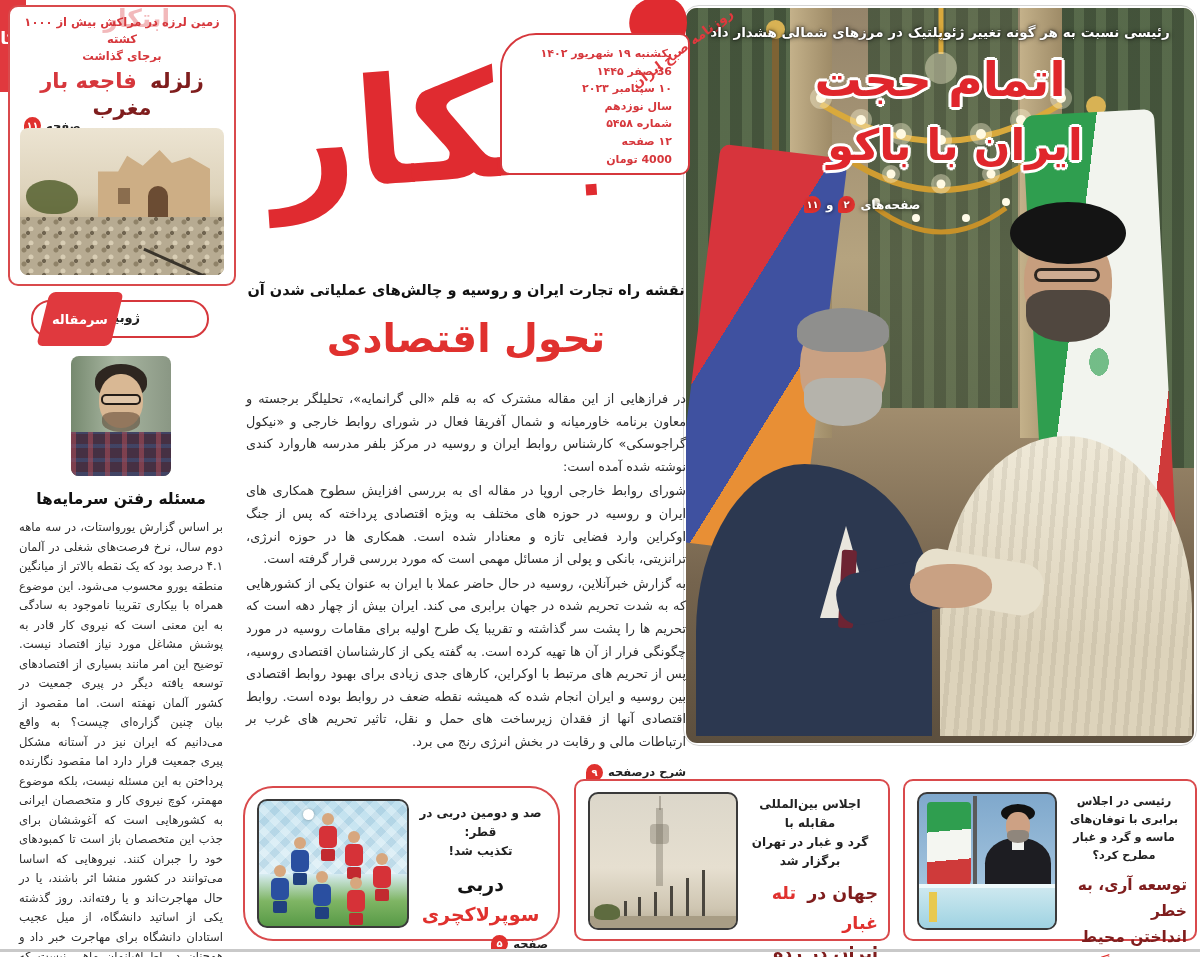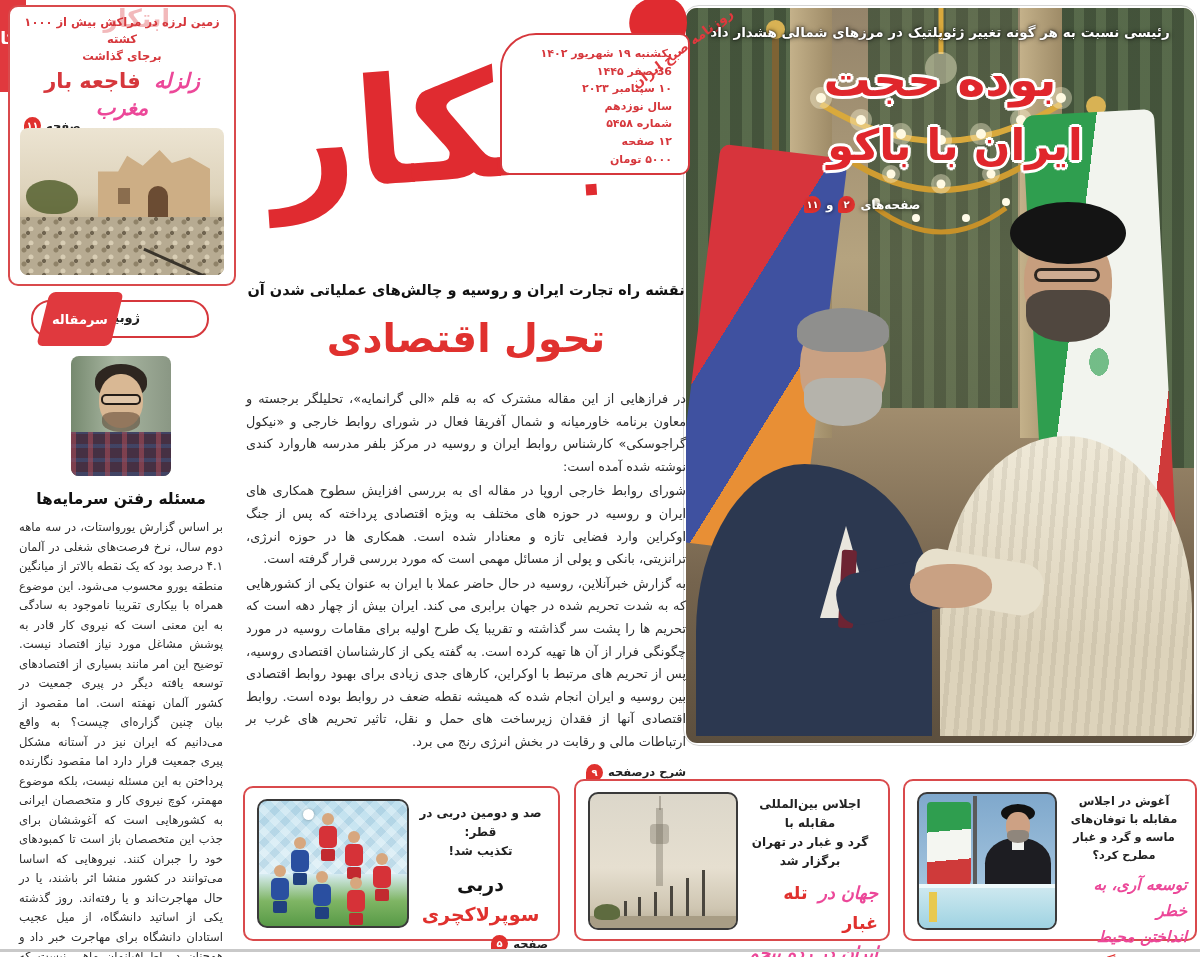--- a/index.html
+++ b/index.html
@@ -2,21 +2,21 @@
 <html lang="fa"><head>
 <meta charset="utf-8">
 <style>
   html,body{margin:0;padding:0;background:#ffffff;}
   *{box-sizing:border-box;font-family:"DejaVu Sans",sans-serif;}
   #page{position:relative;width:1200px;height:957px;background:#fff;overflow:hidden;direction:rtl;}
   .abs{position:absolute;}
   .rtl{direction:rtl;}
   .center{text-align:center;}
   .red{color:#d6373c;}
-  .blk{color:#ec4899;font-style:italic;}
+  .blk{color:#7f1d1d;}
 
   
   .badge{display:inline-flex;width:17px;height:17px;border-radius:50% 50% 50% 2px;background:#e0312e;
          color:#fff;font-size:10px;font-weight:bold;align-items:center;justify-content:center;
          vertical-align:middle;transform:rotate(0.001deg);}
   .pagerow{font-size:11.5px;font-weight:bold;color:#222;display:flex;align-items:center;gap:5px;}
 
   
   .mast-ribbon{left:0;top:0;width:26px;height:92px;background:#e0393e;color:#fff;overflow:hidden;
                font-weight:bold;font-size:17px;display:flex;align-items:flex-start;justify-content:center;padding-top:28px;}
@@ -144,21 +144,21 @@
   .edit-body p{margin:0 0 4px;}
 
   
   .bbox{position:absolute;border:2px solid #d94a4c;border-radius:10px;background:#fff;}
   .bbox .photo{position:absolute;right:auto;left:12px;top:11px;border:2px solid #3a3a3a;border-radius:10px;overflow:hidden;}
   .btext{position:absolute;top:10px;display:flex;flex-direction:column;align-items:center;direction:rtl;}
   .bkicker{font-size:12px;font-weight:bold;color:#222;line-height:19px;text-align:center;}
   .bh{font-weight:bold;line-height:30px;}
   .bpage{align-self:flex-start;margin-top:6px;}
 
-  .box-derby{left:243px;top:786px;width:317px;height:155px;}
+  .box-derby{left:243px;top:786px;width:317px;height:155px;border-radius:30px;}
   .derby-photo{width:152px;height:129px;background:linear-gradient(180deg,#bfe0ee 0%,#d9edf5 58%,#7fb564 80%,#589a47 100%);}
   .dp-pattern{position:absolute;inset:0;background:
       repeating-linear-gradient(45deg,rgba(255,255,255,.30) 0 7px,transparent 7px 15px),
       repeating-linear-gradient(-45deg,rgba(120,170,200,.25) 0 7px,transparent 7px 15px);height:58%;}
   .player{position:absolute;width:22px;height:46px;}
   .player i{display:block;width:12px;height:12px;border-radius:50%;background:#d7a77e;margin:0 auto;}
   .player b{display:block;width:18px;height:22px;border-radius:5px;margin:1px auto 0;}
   .player u{display:block;width:14px;height:12px;margin:1px auto 0;border-radius:2px;}
   .p-red b{background:#d63238;} .p-red u{background:#c22a30;}
   .p-blu b{background:#2a4fa0;} .p-blu u{background:#20407f;}
@@ -235,21 +235,21 @@
   <div class="abs logo-blob"></div>
   <div class="abs logo-tagline">روزنامه صبح ایران</div>
 
   <div class="abs date-box">
     <div>یکشنبه ۱۹ شهریور ۱۴۰۲</div>
     <div>36 صفر ۱۴۴۵</div>
     <div>۱۰ سپتامبر ۲۰۲۳</div>
     <div>سال نوزدهم</div>
     <div>شماره ۵۴۵۸</div>
     <div>۱۲ صفحه</div>
-    <div>۵۰۰۰ تومان</div>
+    <div>4000 تومان</div>
   </div>
 
   <div class="abs lead-box">
     <div class="lead-photo">
       <div class="curtain curt-l"></div>
       <div class="curtain curt-c"></div>
       <div class="curtain curt-r"></div>
       <div class="pillar pil-l"></div>
       <div class="pillar pil-r"></div>
       <svg class="chandelier" viewBox="0 0 290 270">
@@ -314,21 +314,21 @@
           <div class="fr-turban"></div>
           <div class="fr-glasses"></div>
           <div class="fr-beard"></div>
         </div>
       </div>
       <div class="sleeve sleeve-l"></div>
       <div class="sleeve sleeve-r"></div>
       <div class="hands"></div>
 
       <div class="lead-kicker">رئیسی نسبت به هر گونه تغییر ژئوپلتیک در مرزهای شمالی هشدار داد</div>
-      <div class="lead-h1">بوده حجت</div>
+      <div class="lead-h1">اتمام حجت</div>
       <div class="lead-h2">ایران با باکو</div>
       <div class="lead-pages">
         <span>صفحه‌های</span>
         <span class="badge">۲</span>
         <span>و</span>
         <span class="badge">۱۱</span>
       </div>
     </div>
   </div>
 
@@ -454,21 +454,21 @@
       <div class="rp-body"></div>
       <div class="rp-collar"></div>
       <div class="rp-turban"></div>
       <div class="rp-face"></div>
       <div class="rp-beard"></div>
       <div class="rp-podium"></div>
       <div class="rp-podium-edge"></div>
       <div class="rp-accent"></div>
     </div>
     <div class="btext">
-      <div class="bkicker raisi-k">آغوش در اجلاس مقابله با توفان‌های</div>
+      <div class="bkicker raisi-k">رئیسی در اجلاس برابری با توفان‌های</div>
       <div class="bkicker raisi-k">ماسه و گرد و غبار مطرح کرد؟</div>
       <div class="bh raisi-h blk" style="margin-top:7px">توسعه آری، به خطر</div>
       <div class="bh raisi-h">
         <span class="sp blk">انداختن محیط زیست</span>
         <span class="sp" style="color:#e0312e">هرگز</span>
       </div>
 
     </div>
   </div>
 

